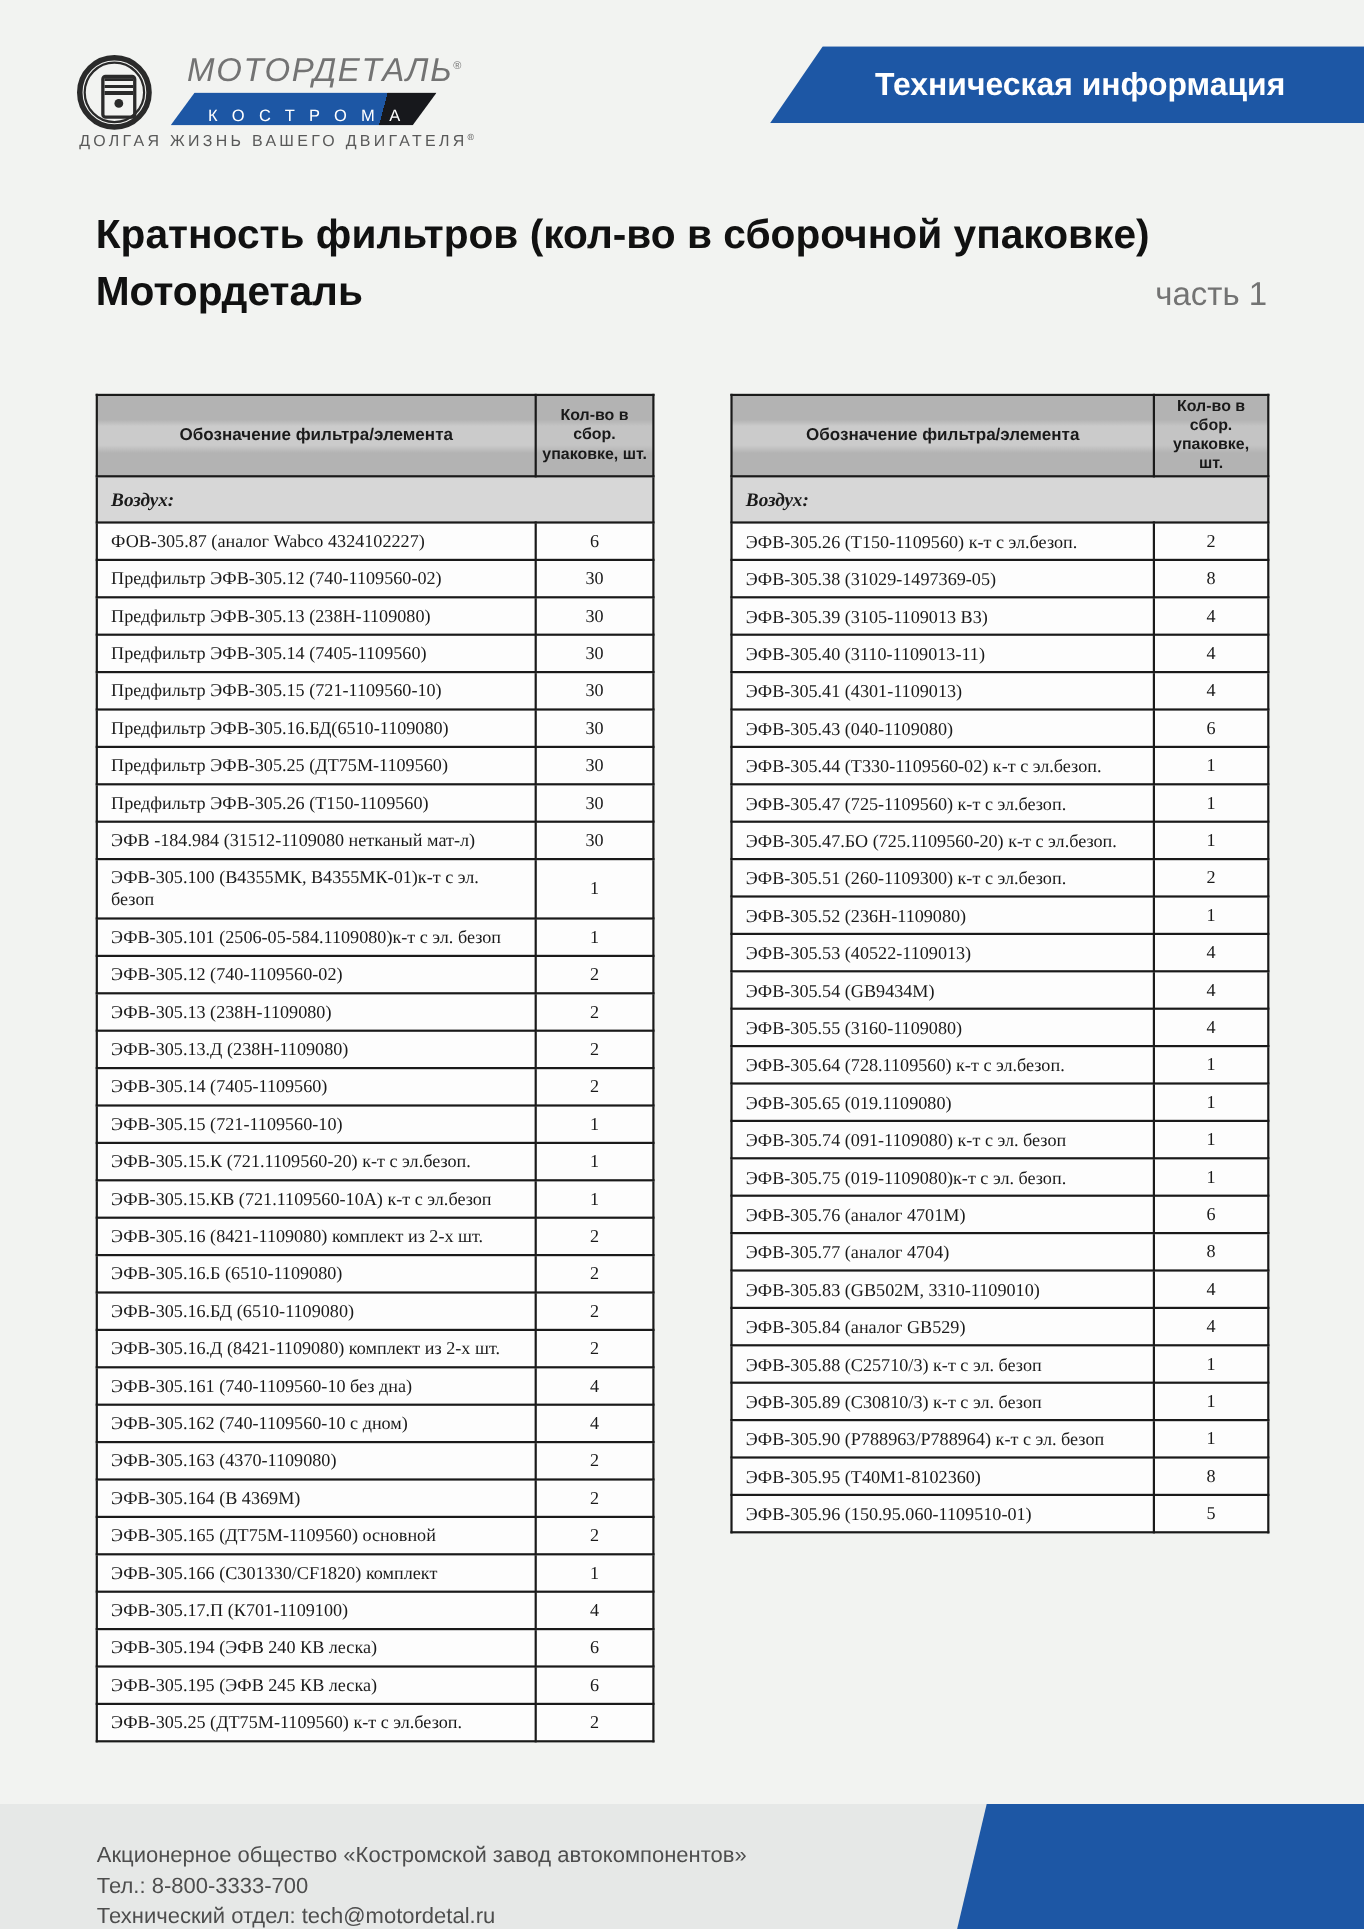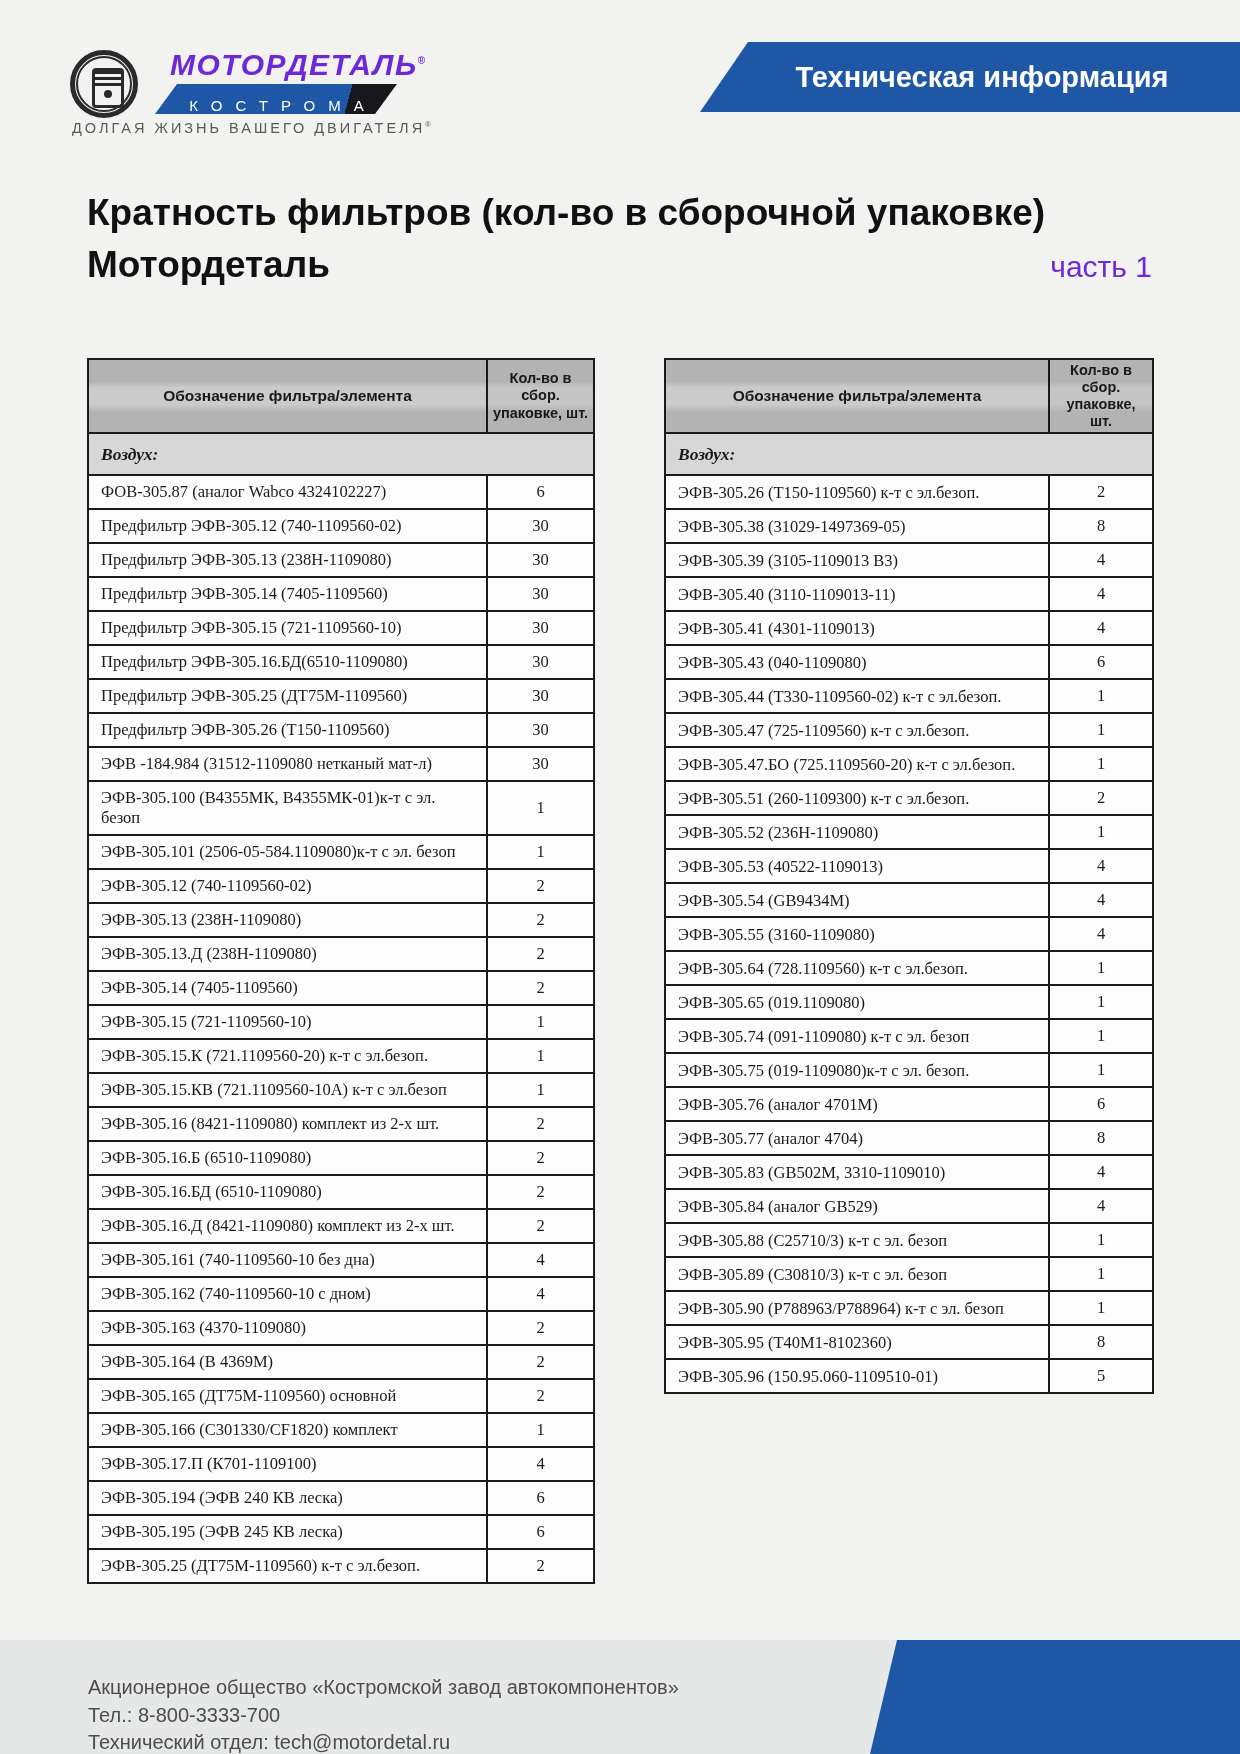--- a/index.html
+++ b/index.html
@@ -23,21 +23,21 @@
     background-image:linear-gradient(180deg,#2a2a2a 0,#2a2a2a 3px,transparent 3px,transparent 6px,
       #2a2a2a 6px,#2a2a2a 9px,transparent 9px,transparent 12px,
       #2a2a2a 12px,#2a2a2a 15px,transparent 15px);
   }
   .piston::after{
     content:"";position:absolute;left:50%;top:19px;transform:translateX(-50%);
     width:8px;height:8px;border-radius:50%;background:#2a2a2a;
   }
   .brand{
     position:absolute;left:108px;top:8px;
-    font-size:30px;font-weight:700;font-style:italic;letter-spacing:1.5px;color:#6d28d9;
+    font-size:30px;font-weight:400;font-style:italic;letter-spacing:1.5px;color:#737373;
     white-space:nowrap;
   }
   .brand sup{font-size:10px;font-style:normal;}
   .kostroma{
     position:absolute;left:93px;top:44px;width:242px;height:30px;
     clip-path:polygon(22px 0,100% 0,calc(100% - 22px) 100%,0 100%);
     background:linear-gradient(105deg,var(--blue,#1d57a5) 0 79%,#17181c 79% 100%);
     display:flex;align-items:flex-end;justify-content:center;
     color:#fff;font-size:15px;font-weight:normal;letter-spacing:13px;padding-left:14px;box-sizing:border-box;
   }
@@ -52,21 +52,21 @@
     background:var(--blue,#1d57a5);
     clip-path:polygon(48px 0,100% 0,100% 100%,0 100%);
     display:flex;align-items:center;justify-content:center;
     color:#fff;font-size:29px;font-weight:bold;padding-left:24px;box-sizing:border-box;
   }
   
   .title-block{position:absolute;left:87px;top:188px;width:1065px;}
   .title-line1{font-size:37px;font-weight:bold;color:#111;line-height:1.35;}
   .title-row2{display:flex;justify-content:space-between;align-items:baseline;margin-top:6px;}
   .title-line2{font-size:37px;font-weight:bold;color:#111;}
-  .title-part{font-size:30px;font-weight:400;color:#6d28d9;}
+  .title-part{font-size:30px;font-weight:400;color:#737373;}
   
   table.flt{
     position:absolute;border-collapse:collapse;background:#fdfdfd;
     table-layout:fixed;
   }
   #left-table{left:87px;top:358px;width:506px;}
   #right-table{left:664px;top:358px;width:488px;}
   table.flt th,table.flt td{border:2px solid #1a1a1a;box-sizing:border-box;}
   th.name-h{
     height:74px;font-size:15.5px;font-weight:bold;text-align:center;vertical-align:middle;

